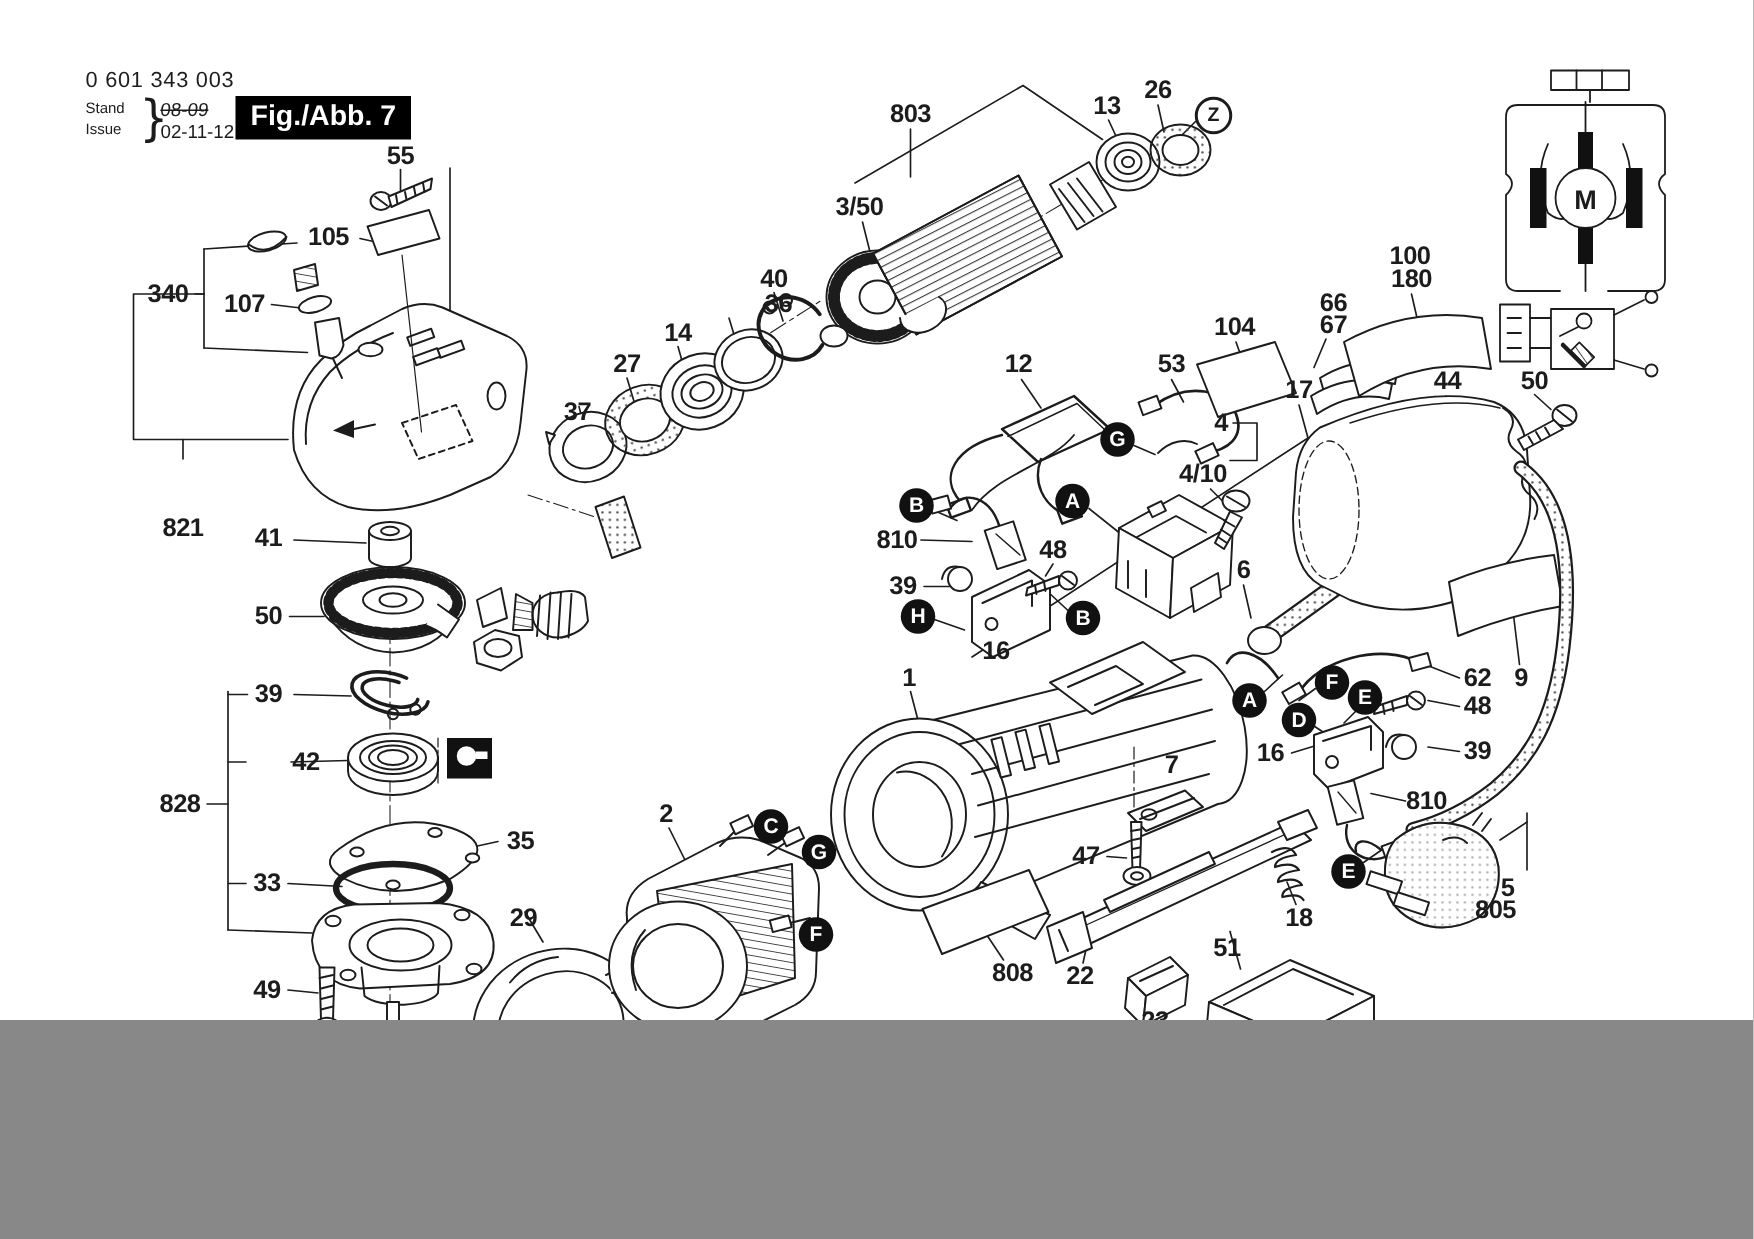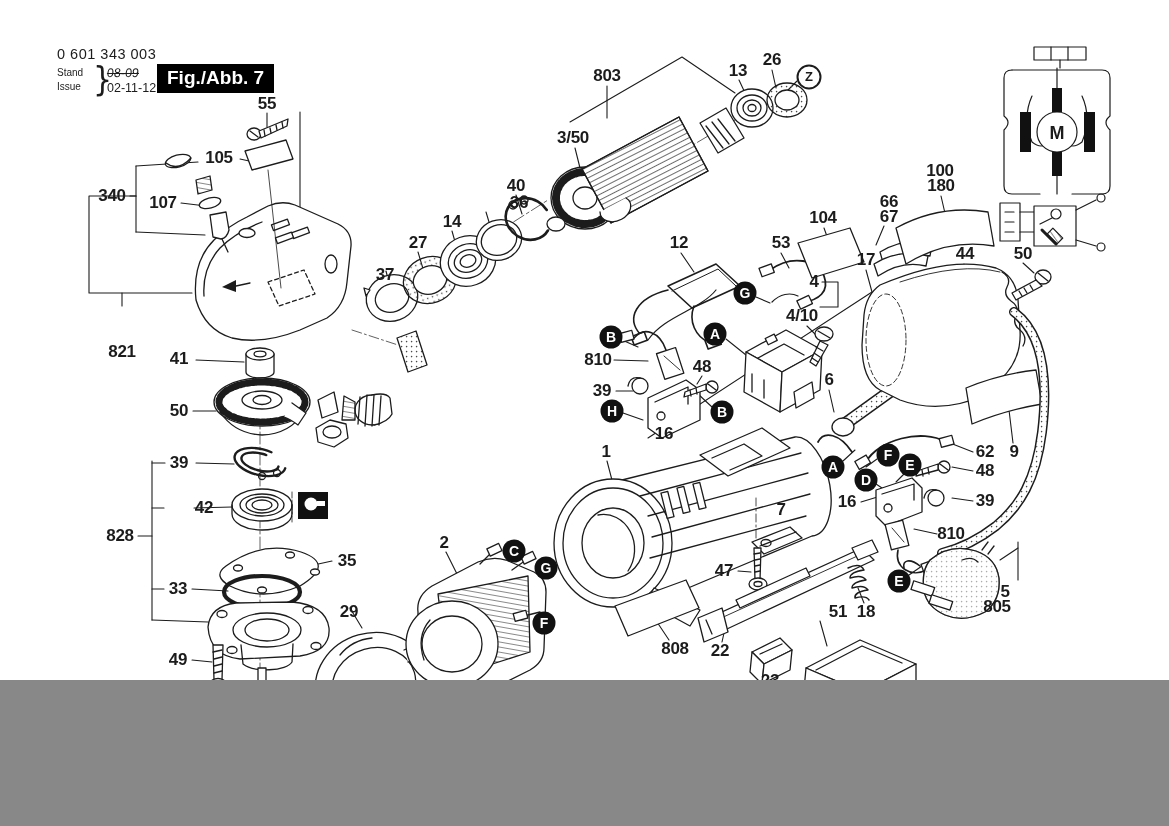--- a/index.html
+++ b/index.html
@@ -636,21 +636,21 @@
       <div class="callout num" style="left: 1014px; top: 452px;">9</div>
       <div class="callout circle-filled" style="left: 899px; top: 581px;">E</div>
       <div class="callout num" style="left: 1005px; top: 592px;">5</div>
       <div class="callout num" style="left: 997px; top: 607px;">805</div>
       <div class="callout num" style="left: 781px; top: 510px;">7</div>
       <div class="callout num" style="left: 724px; top: 571px;">47</div>
       <div class="callout num" style="left: 720px; top: 651px;">22</div>
       <div class="callout num" style="left: 675px; top: 649px;">808</div>
       <div class="callout num" style="left: 770px; top: 681px;">23</div>
       <div class="callout num" style="left: 866px; top: 612px;">18</div>
-      <div class="callout num" style="left: 818px; top: 612px; margin-left: 20px;">51</div>
+      <div class="callout num" style="left: 818px; top: 632px;">51</div>
       <div class="callout circle-filled" style="left: 514px; top: 551px;">C</div>
       <div class="callout circle-filled" style="left: 546px; top: 568px;">G</div>
       <div class="callout circle-filled" style="left: 544px; top: 623px;">F</div>
       <div class="callout circle-filled" style="left: 733px; top: 726px;">C</div>
       <div class="callout circle-filled" style="left: 755px; top: 741px;">D</div>
       <div class="callout circle-filled" style="left: 777px; top: 753px;">H</div>
     </div>
 </div>
 
 </body></html>

